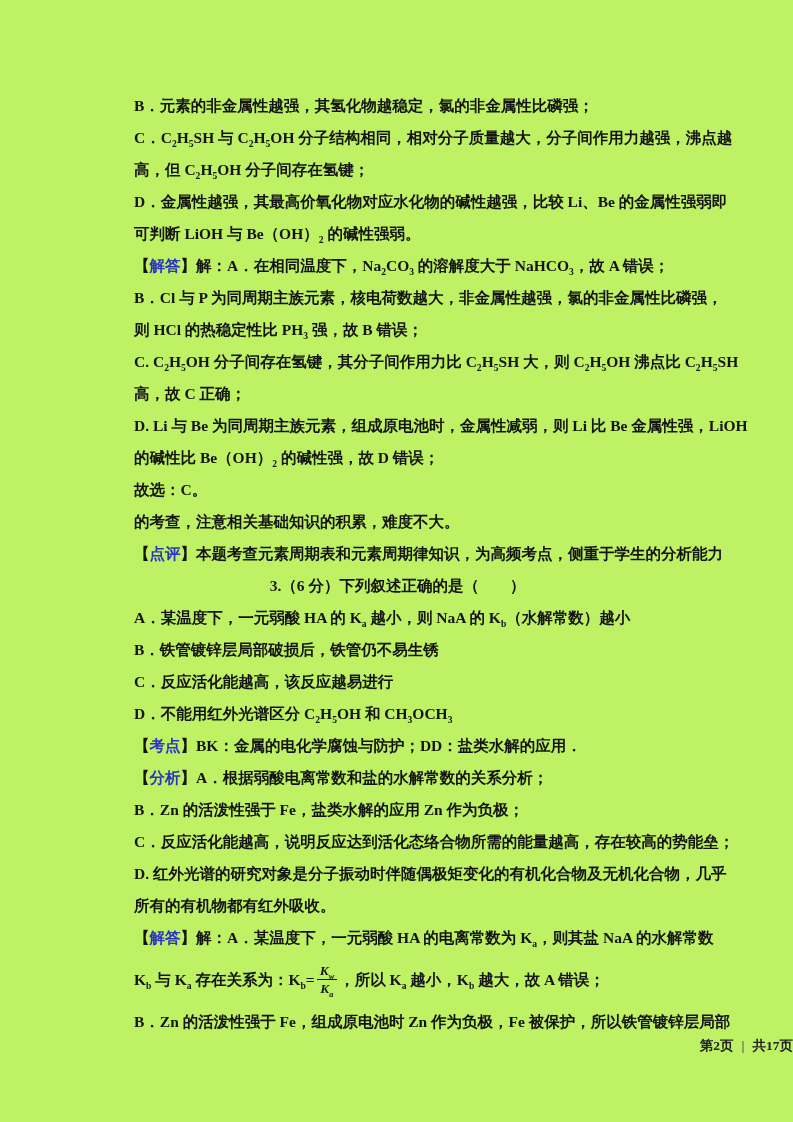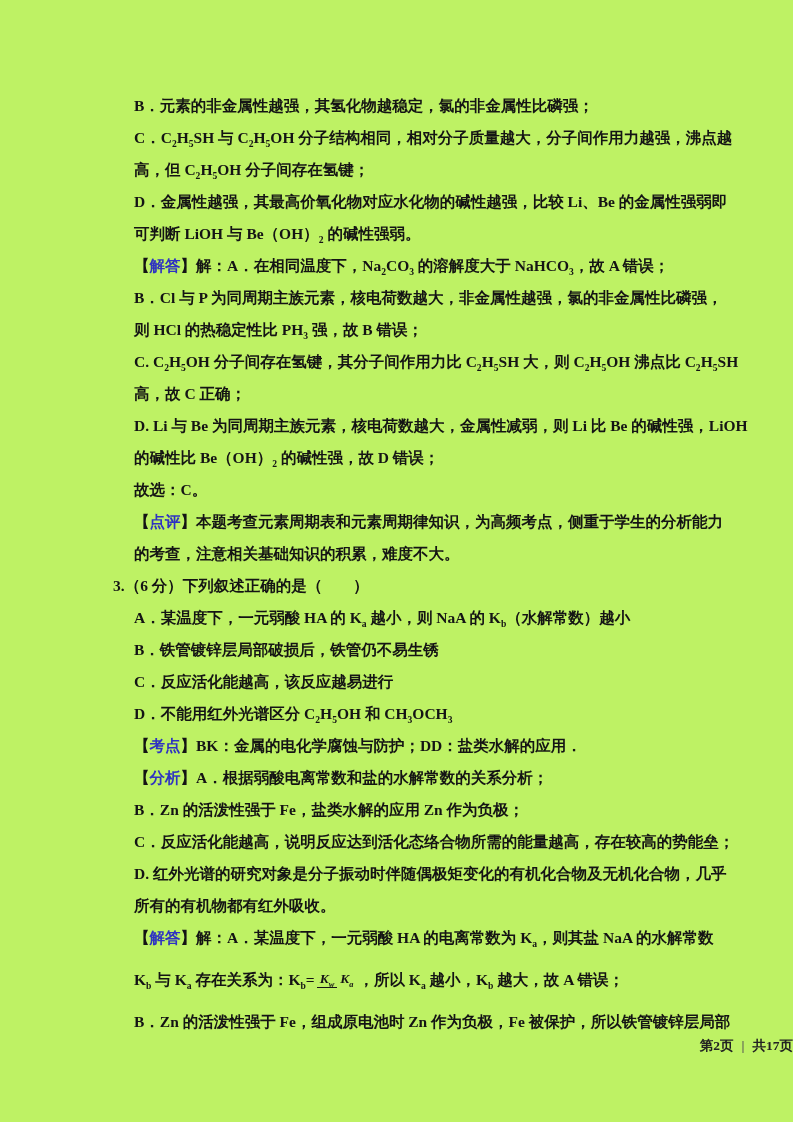--- a/index.html
+++ b/index.html
@@ -19,34 +19,34 @@
     top: 90px;
     left: 134px;
     width: 548px;
   }
   .line {
     height: 32px;
     line-height: 31px;
     white-space: nowrap;
   }
   
-  .line.q { text-indent: -21px; }
+  .line.q { text-indent: -21px; text-align: center; }
   
   .line.tall {
     height: 52px;
     line-height: 52px;
   }
   sub {
     font-size: 0.62em;
     line-height: 0;
   }
   .blue { color: var(--label-blue, #2e32c2); }
   .frac {
     display: inline-flex;
-    flex-direction: row;
+    flex-direction: column;
     vertical-align: middle;
     text-align: center;
     margin: 0 2px;
     position: relative;
     top: -2px;
   }
   .fr-n, .fr-d {
     display: block;
     line-height: 17px;
     height: 17px;
@@ -75,25 +75,25 @@
       <div class="line">B．元素的非金属性越强，其氢化物越稳定，氯的非金属性比磷强；</div>
       <div class="line">C．C<sub>2</sub>H<sub>5</sub>SH 与 C<sub>2</sub>H<sub>5</sub>OH 分子结构相同，相对分子质量越大，分子间作用力越强，沸点越</div>
       <div class="line">高，但 C<sub>2</sub>H<sub>5</sub>OH 分子间存在氢键；</div>
       <div class="line">D．金属性越强，其最高价氧化物对应水化物的碱性越强，比较 Li、Be 的金属性强弱即</div>
       <div class="line">可判断 LiOH 与 Be（OH）<sub>2</sub> 的碱性强弱。</div>
       <div class="line">【<span class="blue">解答</span>】解：A．在相同温度下，Na<sub>2</sub>CO<sub>3</sub> 的溶解度大于 NaHCO<sub>3</sub>，故 A 错误；</div>
       <div class="line">B．Cl 与 P 为同周期主族元素，核电荷数越大，非金属性越强，氯的非金属性比磷强，</div>
       <div class="line">则 HCl 的热稳定性比 PH<sub>3</sub> 强，故 B 错误；</div>
       <div class="line">C. C<sub>2</sub>H<sub>5</sub>OH 分子间存在氢键，其分子间作用力比 C<sub>2</sub>H<sub>5</sub>SH 大，则 C<sub>2</sub>H<sub>5</sub>OH 沸点比 C<sub>2</sub>H<sub>5</sub>SH</div>
       <div class="line">高，故 C 正确；</div>
-      <div class="line">D. Li 与 Be 为同周期主族元素，核电荷数越大，金属性减弱，则 Li 比 Be 的碱性强，LiOH</div>
+      <div class="line">D. Li 与 Be 为同周期主族元素，组成原电池时，金属性减弱，则 Li 比 Be 金属性强，LiOH</div>
       <div class="line">的碱性比 Be（OH）<sub>2</sub> 的碱性强，故 D 错误；</div>
       <div class="line">故选：C。</div>
+      <div class="line">的考查，注意相关基础知识的积累，难度不大。</div>
       <div class="line">【<span class="blue">点评</span>】本题考查元素周期表和元素周期律知识，为高频考点，侧重于学生的分析能力</div>
-      <div class="line">的考查，注意相关基础知识的积累，难度不大。</div>
       <div class="line q">3.（6 分）下列叙述正确的是（　　）</div>
       <div class="line">A．某温度下，一元弱酸 HA 的 K<sub>a</sub> 越小，则 NaA 的 K<sub>b</sub>（水解常数）越小</div>
       <div class="line">B．铁管镀锌层局部破损后，铁管仍不易生锈</div>
       <div class="line">C．反应活化能越高，该反应越易进行</div>
       <div class="line">D．不能用红外光谱区分 C<sub>2</sub>H<sub>5</sub>OH 和 CH<sub>3</sub>OCH<sub>3</sub></div>
       <div class="line">【<span class="blue">考点</span>】BK：金属的电化学腐蚀与防护；DD：盐类水解的应用．</div>
       <div class="line">【<span class="blue">分析</span>】A．根据弱酸电离常数和盐的水解常数的关系分析；</div>
       <div class="line">B．Zn 的活泼性强于 Fe，盐类水解的应用 Zn 作为负极；</div>
       <div class="line">C．反应活化能越高，说明反应达到活化态络合物所需的能量越高，存在较高的势能垒；</div>
       <div class="line">D. 红外光谱的研究对象是分子振动时伴随偶极矩变化的有机化合物及无机化合物，几乎</div>

